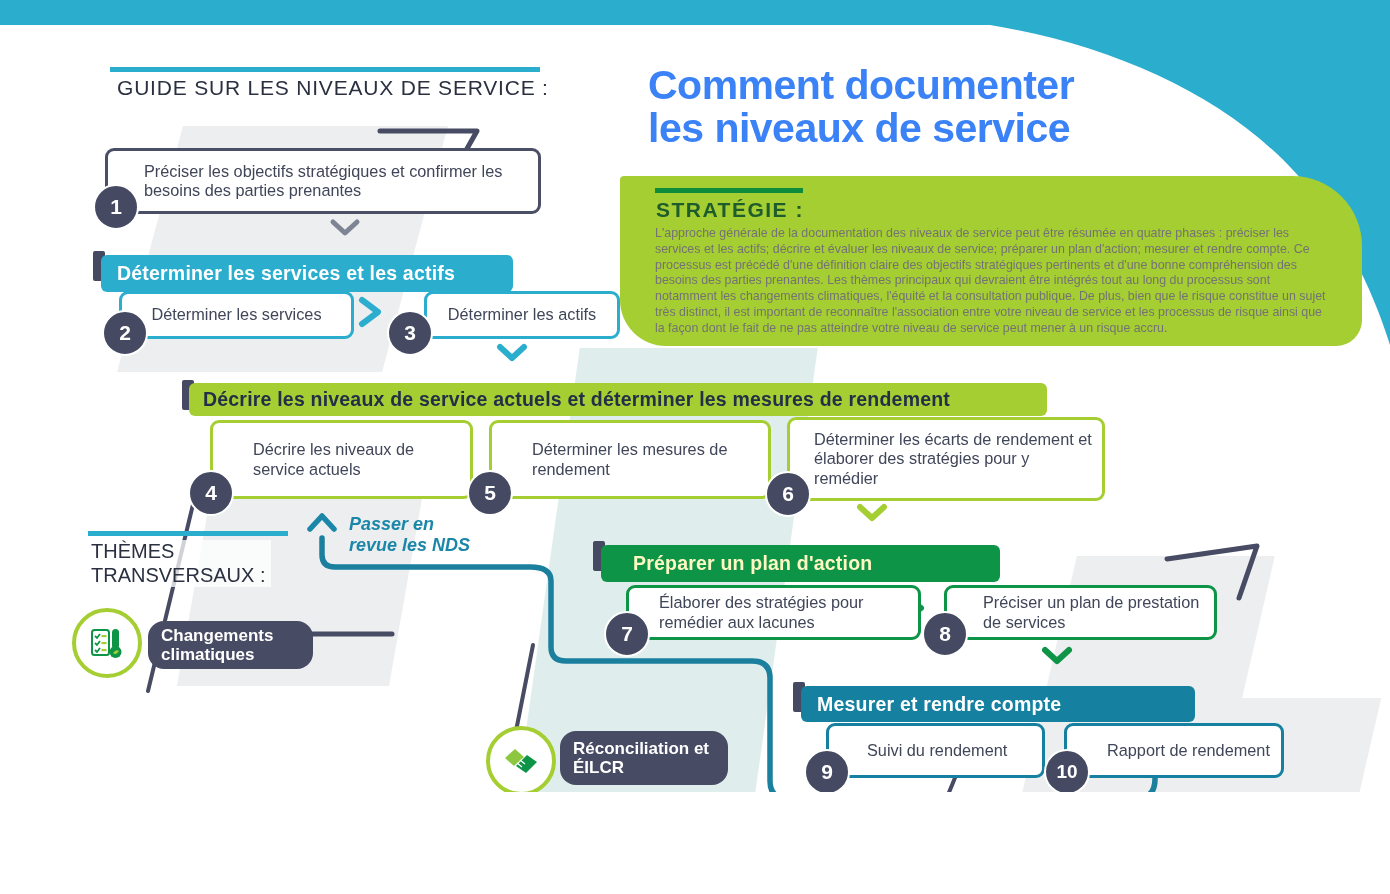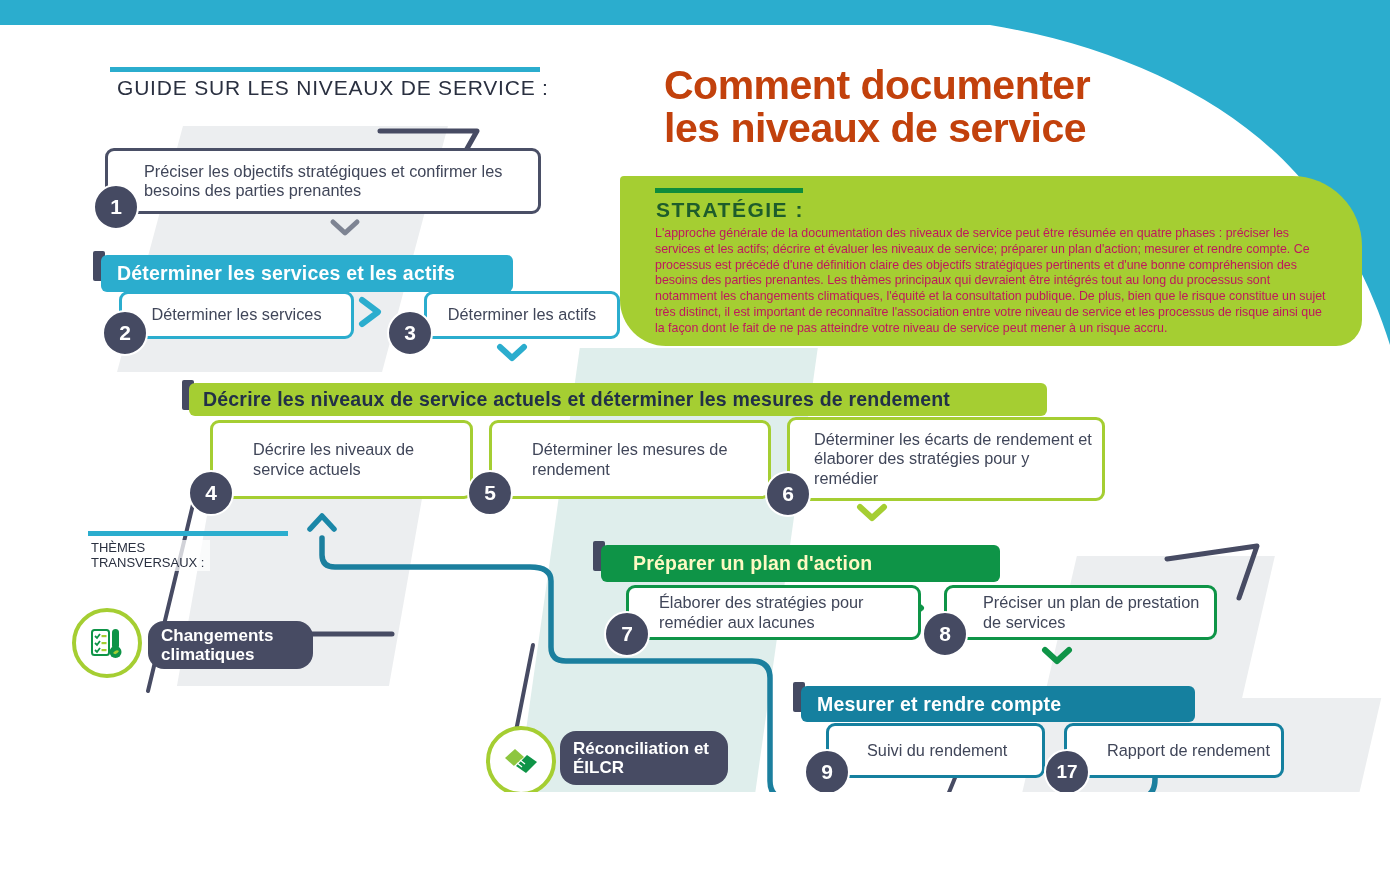--- a/index.html
+++ b/index.html
@@ -15,27 +15,27 @@
   .g2{left:196px;top:470px;width:212px;height:216px;background:#eceef0;transform:skewX(-10deg);}
   .gm{left:548px;top:348px;width:238px;height:452px;background:#dfeeec;transform:skewX(-8deg);}
   .g4{left:1048px;top:556px;width:198px;height:250px;background:#eceef0;transform:skewX(-13deg);}
   .g5{left:1078px;top:698px;width:288px;height:132px;background:#eceef0;transform:skewX(-13deg);}
   svg.blob{left:950px;top:0;z-index:1;}
   svg.decor{left:0;top:0;z-index:2;}
 
   
   .guide-line{left:110px;top:67px;width:430px;height:5px;background:#2badce;z-index:3;}
   .guide-heading{left:117px;top:76px;font-size:21px;letter-spacing:.8px;color:#2a3040;font-weight:500;z-index:3;}
-  .main-title{left:648px;top:64px;font-size:41px;font-weight:800;line-height:1.05;color:#c2410c;letter-spacing:-.5px;z-index:3;margin-left:16px;}
+  .main-title{left:648px;top:64px;font-size:41px;font-weight:800;line-height:1.05;color:#3b82f6;letter-spacing:-.5px;z-index:3;}
 
   
   .strategy{left:620px;top:176px;width:742px;height:170px;background:#a5ce32;border-radius:4px 70px 26px 46px;z-index:2;}
   .strategy-rule{left:655px;top:188px;width:148px;height:5px;background:#0e8c3c;z-index:3;}
   .strategy-heading{left:656px;top:198px;font-size:21px;font-weight:600;letter-spacing:1.5px;color:#1e5c2b;z-index:3;}
-  .strategy-body{left:655px;top:226px;width:676px;font-size:12.4px;line-height:1.27;color:#be185d;z-index:3;}
+  .strategy-body{left:655px;top:226px;width:676px;font-size:12.4px;line-height:1.27;color:#737373;z-index:3;}
 
   
   .hdr{z-index:4;font-weight:700;font-size:19.5px;display:flex;align-items:center;border-radius:6px;letter-spacing:.2px;}
   .hdr-tab{width:12px;height:30px;background:#454a62;border-radius:2px;z-index:3;}
   .hdr2{left:101px;top:255px;width:396px;height:37px;background:#2badce;color:#ffffff;padding-left:16px;}
   .tab2{left:93px;top:251px;}
   .hdr3{left:189px;top:383px;width:844px;height:33px;background:#a5ce32;color:#223047;padding-left:14px;}
   .tab3{left:182px;top:380px;}
   .hdr4{left:601px;top:545px;width:367px;height:37px;background:#0e9447;color:#fef9c3;padding-left:32px;text-align:center;}
   .tab4{left:593px;top:541px;}
@@ -70,21 +70,21 @@
   .n5{left:467px;top:470px;}
   .n6{left:765px;top:471px;}
   .n7{left:604px;top:611px;}
   .n8{left:922px;top:611px;}
   .n9{left:804px;top:749px;}
   .n10{left:1044px;top:749px;font-size:19px;}
 
   
   .nds{left:349px;top:514px;font-size:18px;font-weight:700;font-style:italic;color:#1b87a8;line-height:1.18;z-index:4;}
   .themes-line{left:88px;top:531px;width:200px;height:5px;background:#2badce;z-index:4;}
-  .themes-heading{left:91px;top:540px;font-size:13px;color:#2a3040;font-weight:500;line-height:1.18;z-index:4;background:rgba(255,255,255,.75);padding-right:6px;}
+  .themes-heading{left:91px;top:540px;font-size:20px;color:#2a3040;font-weight:500;line-height:1.18;z-index:4;background:rgba(255,255,255,.75);padding-right:6px;}
 
   
   .pill{z-index:5;background:#474b63;border-radius:16px;color:#ffffff;font-weight:700;font-size:17px;line-height:1.12;
         display:flex;align-items:center;padding-left:13px;}
   .pill-climate{left:148px;top:621px;width:152px;height:48px;}
   .pill-reconciliation{left:560px;top:731px;width:155px;height:54px;}
   .pill-consultation{left:1003px;top:822px;width:139px;height:48px;}
   .icirc{z-index:6;border-radius:50%;background:#ffffff;border:4px solid #a5ce32;display:flex;align-items:center;justify-content:center;}
   .ic-climate{left:72px;top:608px;width:62px;height:62px;}
   .ic-reconciliation{left:486px;top:726px;width:62px;height:62px;}
@@ -170,20 +170,22 @@
   <div class="abs ncirc n4">4</div>
   <div class="abs stepbox b-lime s5">
       <span>Déterminer les mesures de rendement</span>
     </div>
   <div class="abs ncirc n5">5</div>
   <div class="abs stepbox b-lime s6">
       <span>Déterminer les écarts de rendement et élaborer des stratégies pour y remédier</span>
     </div>
   <div class="abs ncirc n6">6</div>
 
+  <div class="abs nds pre">Passer en
+revue les NDS</div>
   <div class="abs themes-line"></div>
   <div class="abs themes-heading pre">THÈMES
 TRANSVERSAUX :</div>
 
   <div class="abs hdr-tab tab4"></div>
   <div class="abs hdr hdr4">Préparer un plan d'action</div>
   <div class="abs stepbox b-green s7">
       <span>Élaborer des stratégies pour remédier aux lacunes</span>
     </div>
   <div class="abs ncirc n7">7</div>
@@ -194,21 +196,21 @@
 
   <div class="abs hdr-tab tab5"></div>
   <div class="abs hdr hdr5">Mesurer et rendre compte</div>
   <div class="abs stepbox b-dteal s9">
       <span>Suivi du rendement</span>
     </div>
   <div class="abs ncirc n9">9</div>
   <div class="abs stepbox b-dteal s10">
       <span>Rapport de rendement</span>
     </div>
-  <div class="abs ncirc n10">17</div>
+  <div class="abs ncirc n10">10</div>
 
   <div class="abs icirc ic-climate">
     <svg width="40" height="40" viewBox="0 0 40 40">
       <rect x="5" y="7" width="17" height="25" rx="2.5" fill="#ffffff" stroke="#0e9447" stroke-width="2"></rect>
       <path d="M8,13 l2,2 3,-4" stroke="#0e9447" stroke-width="1.8" fill="none"></path>
       <rect x="14.5" y="12" width="5" height="2.2" fill="#a5ce32"></rect>
       <path d="M8,20 l2,2 3,-4" stroke="#0e9447" stroke-width="1.8" fill="none"></path>
       <rect x="14.5" y="19" width="5" height="2.2" fill="#a5ce32"></rect>
       <path d="M8,27 l2,2 3,-4" stroke="#0e9447" stroke-width="1.8" fill="none"></path>
       <rect x="14.5" y="26" width="5" height="2.2" fill="#a5ce32"></rect>

